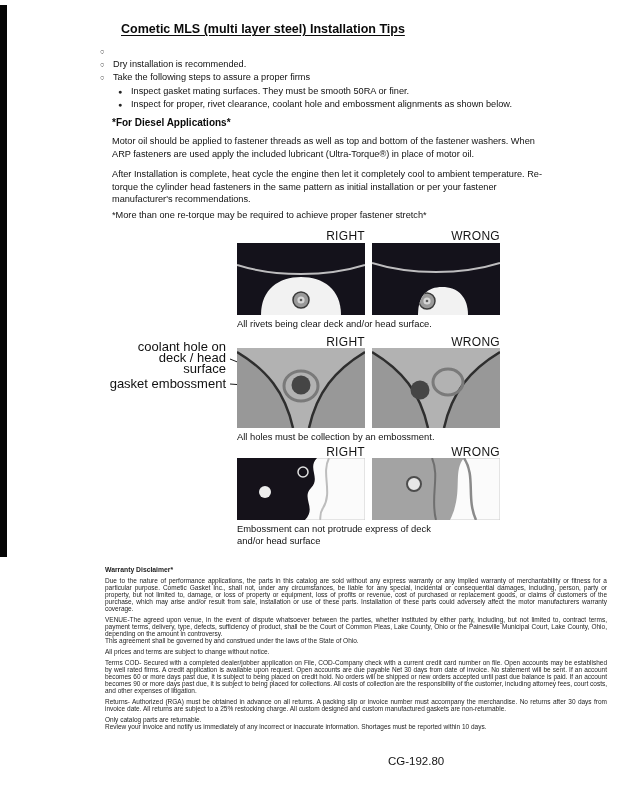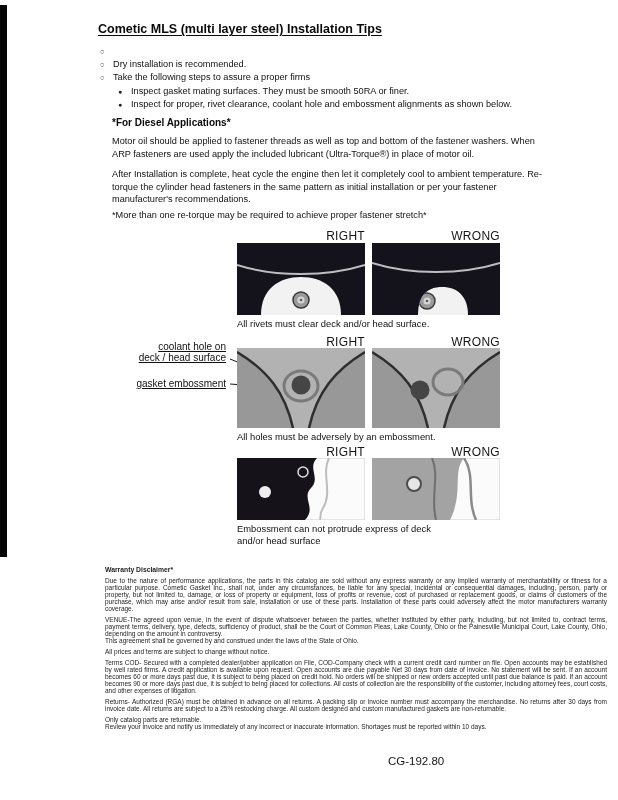--- a/index.html
+++ b/index.html
@@ -15,21 +15,21 @@
   .left-strip {
     position: absolute;
     left: 0; top: 5;
     top: 5px;
     width: 7px;
     height: 552px;
     background: #050505;
   }
   .title {
     position: absolute;
-    left: 98px; top: 22px;
+    left: 121px; top: 22px;
     width: 470px;
     font-size: 12.5px;
     font-weight: bold;
     text-decoration: underline;
     text-underline-offset: 2px;
     color: #0a0a0a;
   }
   .bullets { position: absolute; left: 100px; top: 45px; width: 480px; }
   .bullet { display: flex; }
   .bullet .marker {
@@ -75,24 +75,23 @@
   .caption {
     position: absolute;
     left: 237px;
     font-size: 9.4px;
     line-height: 11.5px;
     color: #111;
   }
   .ann {
     position: absolute;
     text-align: right;
-    font-size: 10px;
+    font-size: 13px;
     line-height: 10.8px;
     color: #111;
-    text-decoration: underline;
   }
   .ann-lines { position: absolute; left: 228px; top: 346px; }
 
   .disclaimer {
     position: absolute;
     left: 105px; top: 566px;
     width: 502px;
     font-size: 6.5px;
     line-height: 7px;
     color: #1c1c1c;
@@ -168,21 +167,21 @@
       <rect width="128" height="72" fill="#14121b"></rect>
       <path d="M0,20 C38,32 90,32 128,20" fill="none" stroke="#dcdcdc" stroke-width="2" opacity="0.85"></path>
       <path d="M46,72 C46,52 56,44 70,44 C86,44 96,54 96,72 Z" fill="#f2f2f2"></path>
       <g clip-path="url(#clip-w1)">
         <circle cx="55" cy="58" r="8" fill="#9a9a9a" stroke="#3a3a3a" stroke-width="1.5"></circle>
         <circle cx="55" cy="58" r="3.6" fill="#d6d6d6"></circle>
         <circle cx="55" cy="58" r="1.3" fill="#5a5a5a"></circle>
       </g>
     </svg>
   </div>
-  <div class="caption" style="top:318px;">All rivets must clear deck and/or head surface.</div>
+  <div class="caption" style="top:318px;">All rivets being clear deck and/or head surface.</div>
 
   <div class="diag-label" style="left:237px; top:335px;">RIGHT</div>
   <div class="diag-label" style="left:372px; top:335px;">WRONG</div>
 
   <div class="ann" style="left:118px; top:342px; width:108px;">
     <div>coolant hole on</div>
     <div>deck / head surface</div>
   </div>
   <div class="ann" style="left:108px; top:379px; width:118px;">
     <div>gasket embossment</div>
@@ -207,21 +206,21 @@
     <svg width="128" height="80" viewBox="0 0 128 80">
       <rect width="128" height="80" fill="#b2b2b2"></rect>
       <path d="M0,4 C30,22 48,44 56,80 L0,80 Z" fill="#989898"></path>
       <path d="M128,4 C98,22 80,44 72,80 L128,80 Z" fill="#989898"></path>
       <path d="M0,4 C30,22 48,44 56,80" fill="none" stroke="#2e2e2e" stroke-width="2.5"></path>
       <path d="M128,4 C98,22 80,44 72,80" fill="none" stroke="#2e2e2e" stroke-width="2.5"></path>
       <ellipse cx="76" cy="34" rx="15" ry="13" fill="none" stroke="#7a7a7a" stroke-width="3"></ellipse>
       <circle cx="48" cy="42" r="9.5" fill="#454545"></circle>
     </svg>
   </div>
-  <div class="caption" style="top:431px;">All holes must be adversely by an embossment.</div>
+  <div class="caption" style="top:431px;">All holes must be collection by an embossment.</div>
 
   <div class="diag-label" style="left:237px; top:445px;">RIGHT</div>
   <div class="diag-label" style="left:372px; top:445px;">WRONG</div>
 
   <div class="panel" style="left:237px; top:458px;">
     <svg width="128" height="62" viewBox="0 0 128 62">
       <rect width="128" height="62" fill="#fbfbfb" stroke="#cccccc" stroke-width="1"></rect>
       <path d="M0,0 H80 C70,10 84,20 74,30 C64,40 80,50 68,62 H0 Z" fill="#15121a"></path>
       <circle cx="28" cy="34" r="6" fill="#ededed"></circle>
       <circle cx="66" cy="14" r="5" fill="none" stroke="#e0e0e0" stroke-width="1.5"></circle>

